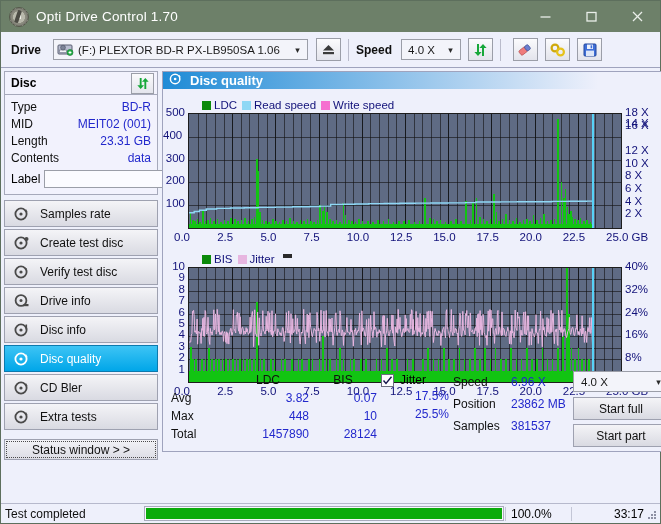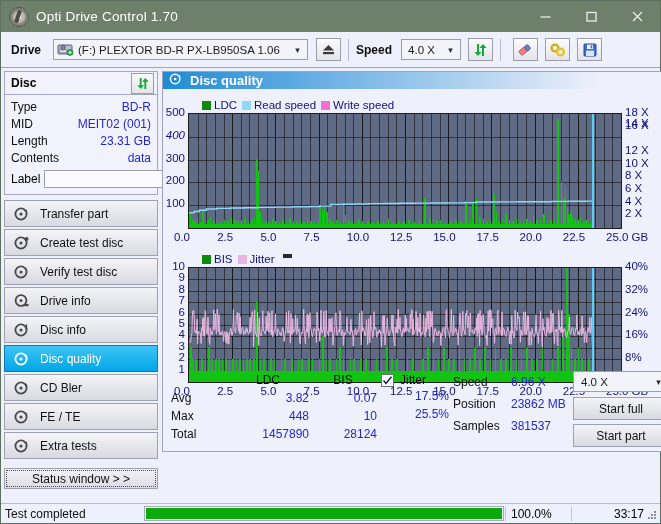--- a/index.html
+++ b/index.html
@@ -272,21 +272,21 @@
       <div class="navlist">
 
         <div class="navbtn">
           <span class="ni">
             <svg width="16" height="16" viewBox="0 0 16 16">
                 <circle cx="7" cy="8" r="5.6" fill="none" stroke="#4a4a4a" stroke-width="1.8"></circle>
                 <circle cx="7" cy="8" r="1.6" fill="#4a4a4a"></circle>
                 <path d="M12 3l1.6 3-2.6-.6z" fill="#4a4a4a"></path>
               </svg>
           </span>
-          <span>Transfer part</span>
+          <span>Samples rate</span>
         </div>
 
         <div class="navbtn">
           <span class="ni">
             <svg width="16" height="16" viewBox="0 0 16 16">
                 <circle cx="7" cy="8" r="5.6" fill="none" stroke="#4a4a4a" stroke-width="1.8"></circle>
                 <circle cx="7" cy="8" r="1.6" fill="#4a4a4a"></circle>
                 <circle cx="12.5" cy="4" r="2" fill="#4a4a4a"></circle>
               </svg>
           </span>
@@ -341,30 +341,20 @@
           <span class="ni">
             <svg width="16" height="16" viewBox="0 0 16 16">
                 <circle cx="7" cy="8" r="5.6" fill="none" stroke="#4a4a4a" stroke-width="1.8"></circle>
                 <circle cx="7" cy="8" r="1.6" fill="#4a4a4a"></circle>
                 <path d="M12 3l1.6 3-2.6-.6z" fill="#4a4a4a"></path>
               </svg>
           </span>
           <span>CD Bler</span>
         </div>
 
-        <div class="navbtn">
-          <span class="ni">
-            <svg width="16" height="16" viewBox="0 0 16 16">
-                <circle cx="7" cy="8" r="5.6" fill="none" stroke="#4a4a4a" stroke-width="1.8"></circle>
-                <circle cx="7" cy="8" r="1.6" fill="#4a4a4a"></circle>
-                <path d="M12 3l1.6 3-2.6-.6z" fill="#4a4a4a"></path>
-              </svg>
-          </span>
-          <span>FE / TE</span>
-        </div>
 
         <div class="navbtn">
           <span class="ni">
             <svg width="16" height="16" viewBox="0 0 16 16">
                 <circle cx="7" cy="8" r="5.6" fill="none" stroke="#4a4a4a" stroke-width="1.8"></circle>
                 <circle cx="7" cy="8" r="1.6" fill="#4a4a4a"></circle>
                 <path d="M12 3l1.6 3-2.6-.6z" fill="#4a4a4a"></path>
               </svg>
           </span>
           <span>Extra tests</span>
@@ -576,21 +566,21 @@
             <div class="bar" style="left: 403.488px; width: 1.6px; height: 4.56px; background: rgb(18, 196, 18);"></div>
             <div style="position: absolute; left: 0px; bottom: 0px; width: 403.488px; height: 4px; background: rgb(18, 196, 18);"></div>
             <svg width="432" height="114" style="position: absolute; left: 0px; top: 0px;">
               <path d="M0,98.8L5.184,98.8L5.184,97.53333333333333L10.368,97.53333333333333L10.368,96.26666666666667L17.28,96.26666666666667L17.28,95L27.648,95L27.648,94.36666666666667L41.472,94.36666666666667L41.472,94.05L55.296,94.05L55.296,93.73333333333333L69.12,93.73333333333333L69.12,93.41666666666667L86.4,93.41666666666667L86.4,93.1L103.67999999999999,93.1L103.67999999999999,92.78333333333333L120.96000000000001,92.78333333333333L120.96000000000001,92.46666666666667L131.328,92.46666666666667L131.328,92.15L141.69599999999997,92.15L141.69599999999997,90.56666666666666L153.79200000000003,90.56666666666666L153.79200000000003,90.25L165.888,90.25L165.888,89.93333333333334L179.71200000000002,89.93333333333334L179.71200000000002,89.61666666666666L195.264,89.61666666666666L195.264,89.42666666666666L210.816,89.42666666666666L210.816,89.3L226.368,89.3L226.368,89.17333333333333L241.92000000000002,89.17333333333333L241.92000000000002,88.98333333333333L259.2,88.98333333333333L259.2,88.85666666666667L276.48,88.85666666666667L276.48,88.66666666666667L286.848,88.66666666666667L286.848,88.03333333333333L297.21599999999995,88.03333333333333L297.21599999999995,88.03333333333333L311.03999999999996,88.03333333333333L311.03999999999996,87.90666666666667L328.32,87.90666666666667L328.32,87.71666666666667L345.6,87.71666666666667L345.6,87.71666666666667L362.88,87.71666666666667L362.88,87.4L380.16,87.4L380.16,87.27333333333334L397.44,87.27333333333334L397.44,87.08333333333334L403.488,87.08333333333334L403.488,87.08333333333334" fill="none" stroke="#8fd8f5" stroke-width="1.4"></path>
             </svg>
             <div class="vline" style="left: 403.488px; background: rgb(87, 210, 247);"></div>
           </div>
           <div class="axlabel" style="right: 476px; text-align: right; top: 108.2px; left: 0px; width: 22px;">100</div>
           <div class="axlabel" style="right: 476px; text-align: right; top: 85.4px; left: 0px; width: 22px;">200</div>
           <div class="axlabel" style="right: 476px; text-align: right; top: 62.6px; left: 0px; width: 22px;">300</div>
-          <div class="axlabel" style="right: 476px; text-align: right; top: 39.8px; left: 0px; width: 22px; font-style: italic;">400</div>
+          <div class="axlabel" style="right: 476px; top: 39.8px; left: 0px; width: 22px;">400</div>
           <div class="axlabel" style="right: 476px; text-align: right; top: 17px; left: 0px; width: 22px;">500</div>
           <div class="axlabel" style="left: 462px; top: 118.333px;">2 X</div>
           <div class="axlabel" style="left: 462px; top: 105.667px;">4 X</div>
           <div class="axlabel" style="left: 462px; top: 93px;">6 X</div>
           <div class="axlabel" style="left: 462px; top: 80.3333px;">8 X</div>
           <div class="axlabel" style="left: 462px; top: 67.6667px;">10 X</div>
           <div class="axlabel" style="left: 462px; top: 55px;">12 X</div>
           <div class="axlabel" style="left: 462px; top: 28px;">14 X</div>
           <div class="axlabel" style="left: 462px; top: 29.6667px;">16 X</div>
           <div class="axlabel" style="left: 462px; top: 17px;">18 X</div>

